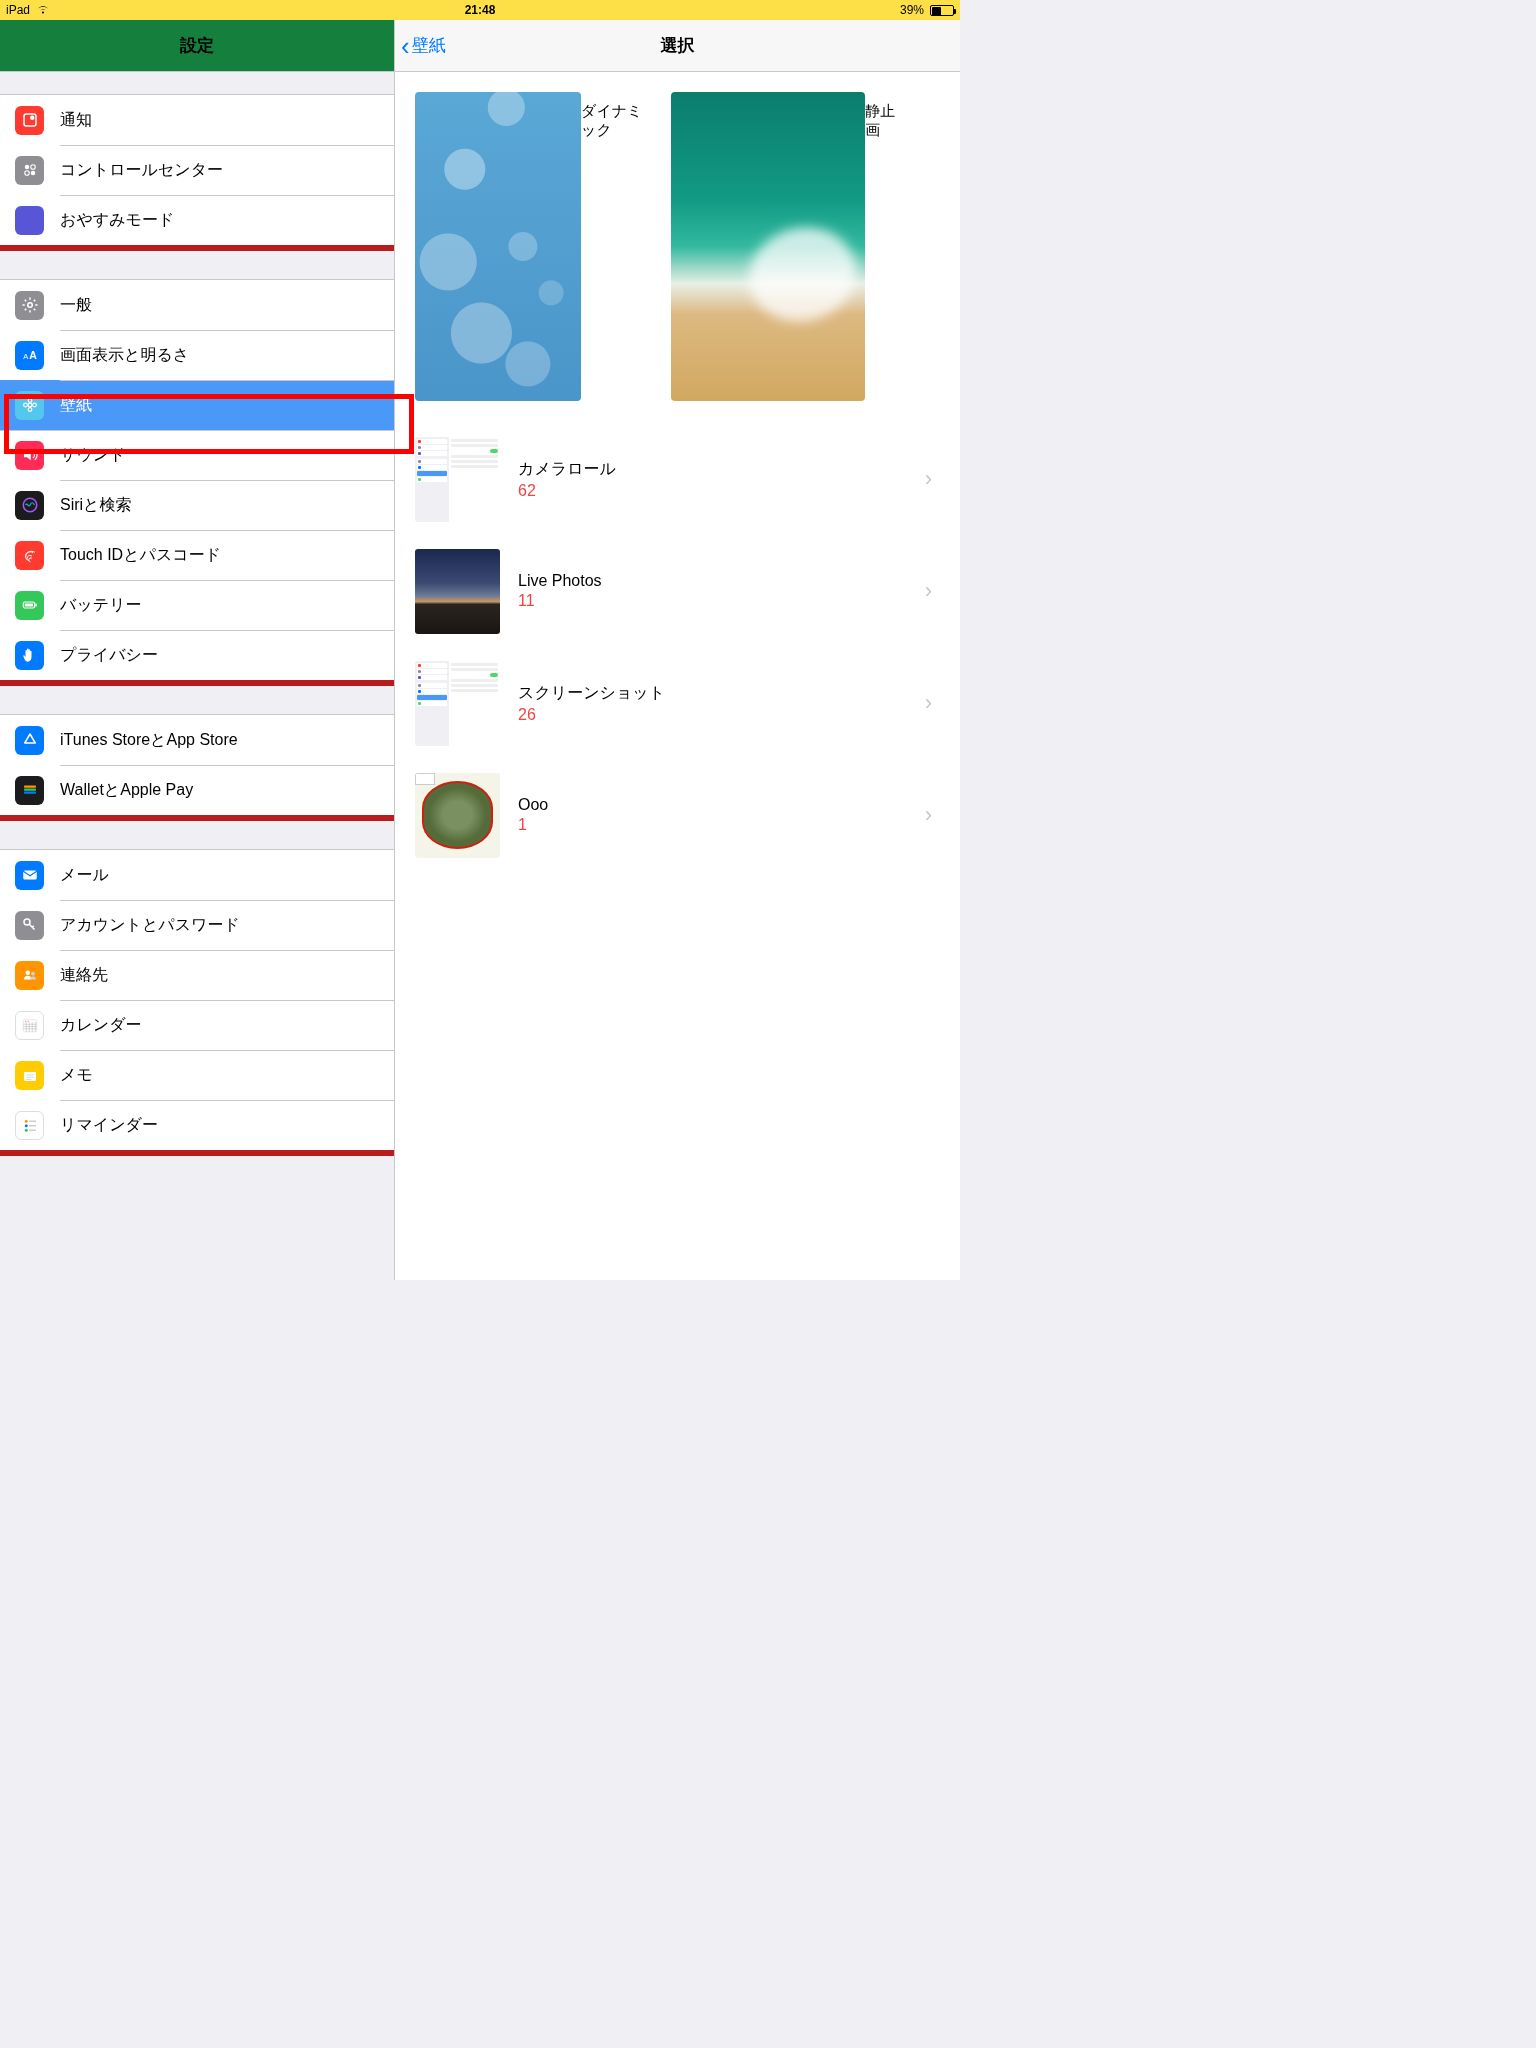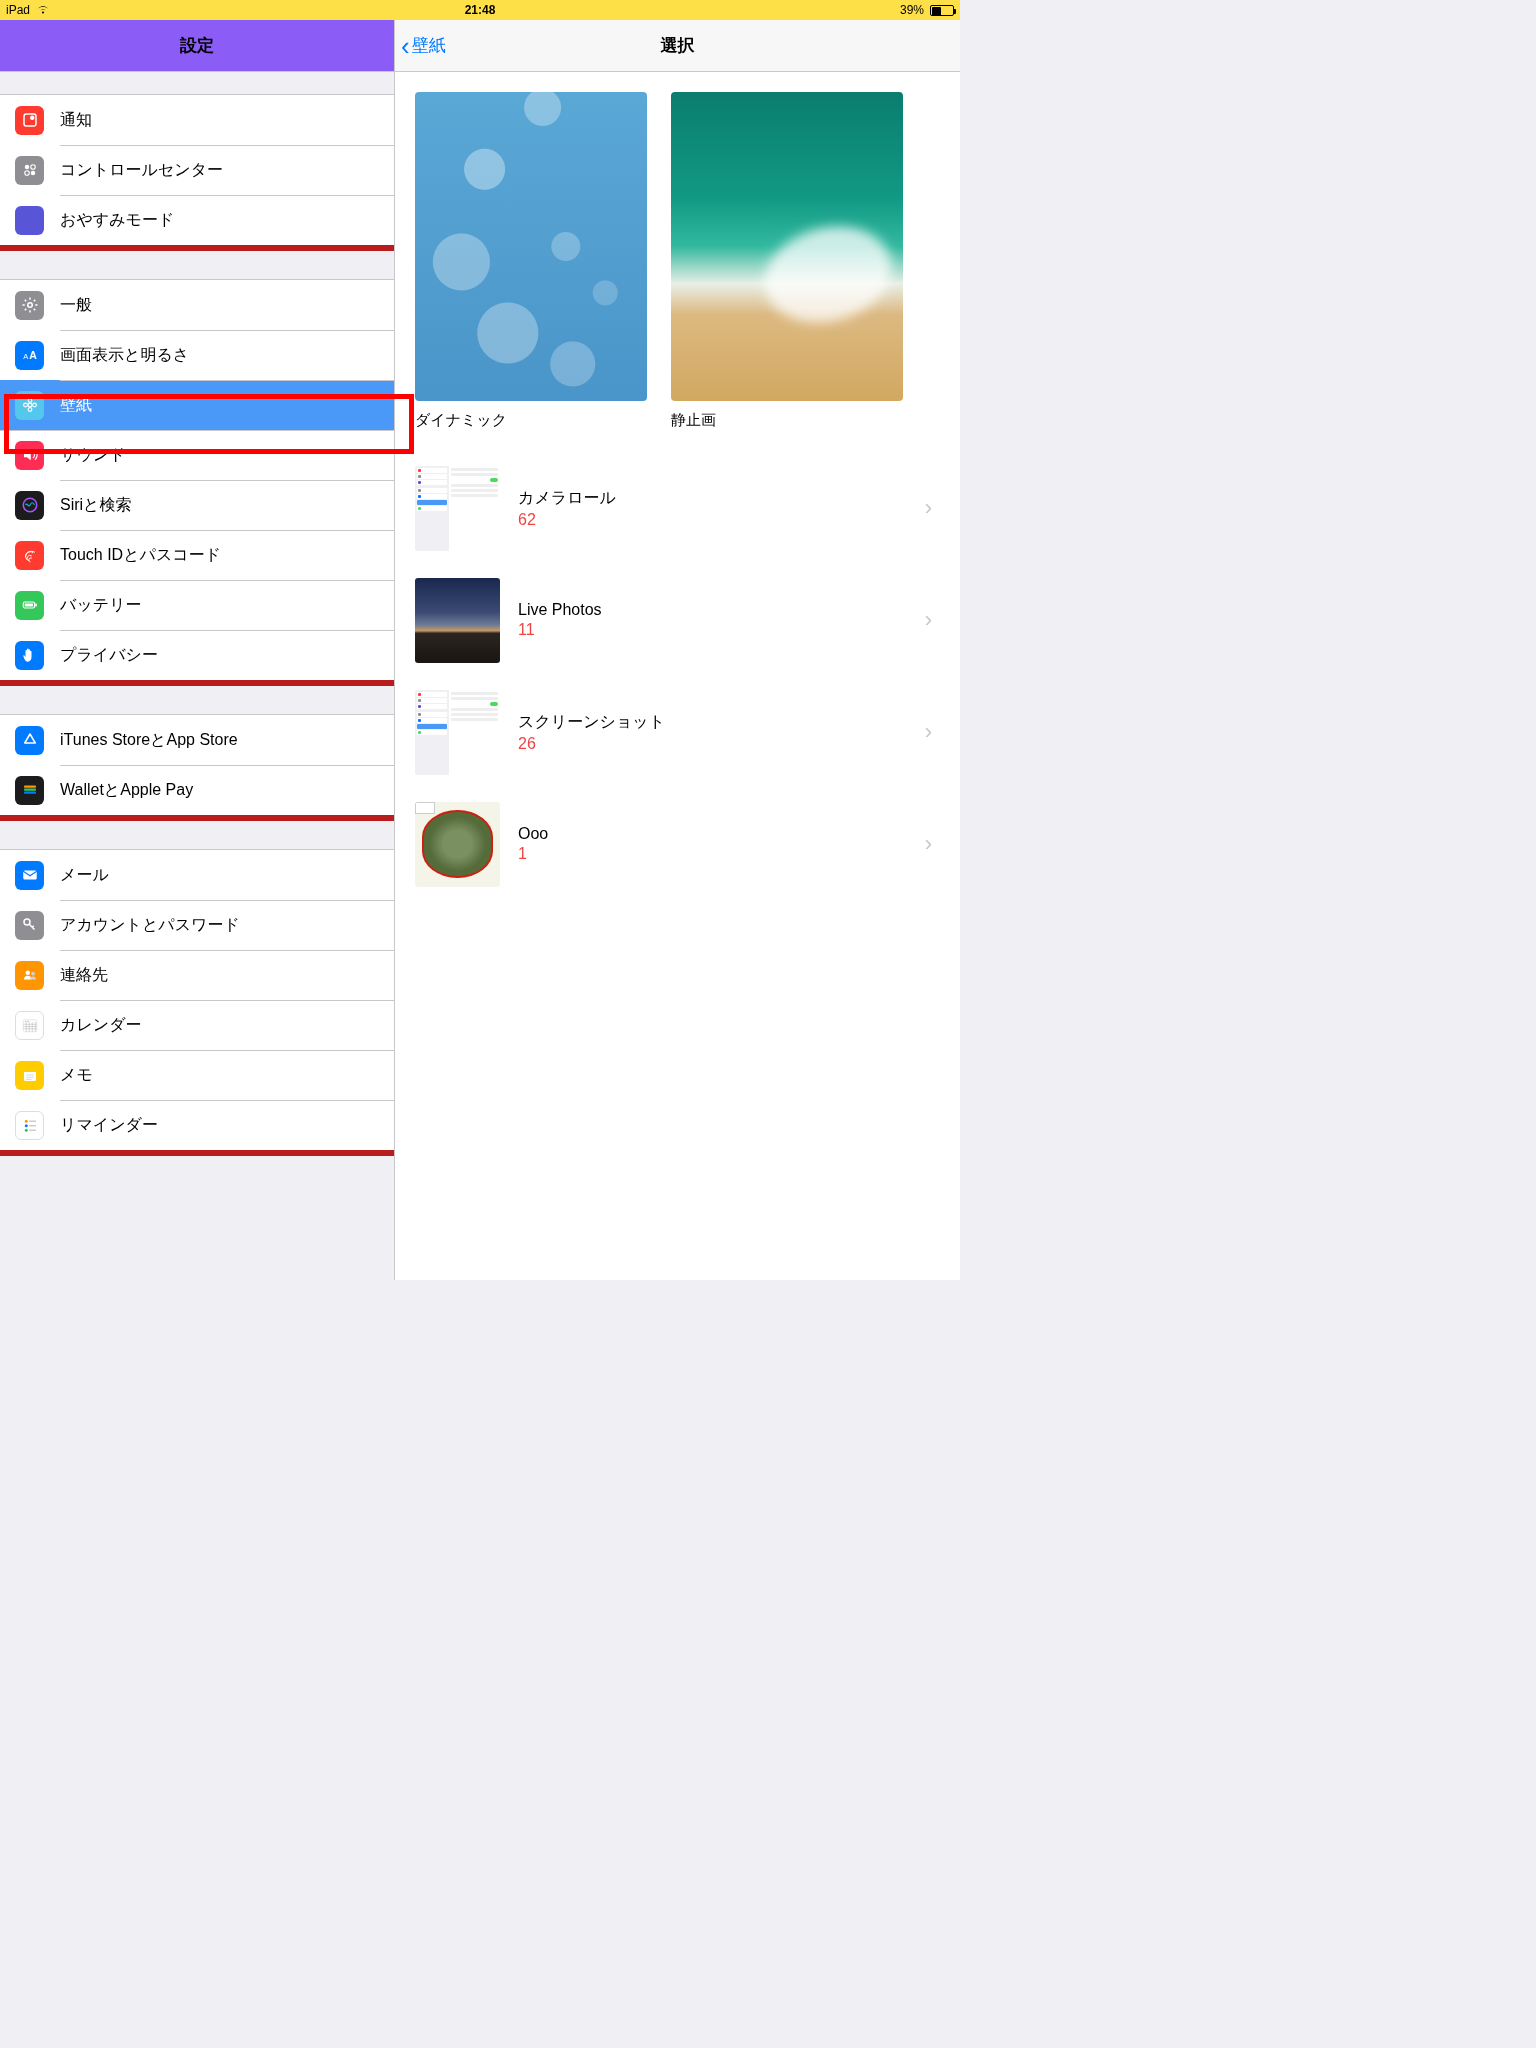--- a/index.html
+++ b/index.html
@@ -7,40 +7,40 @@
   .status-bar { height: 20px; display: flex; align-items: center; justify-content: space-between; padding: 0 6px; font-size: 12px; background: #fde047; position:relative; }
   .status-left { display:flex; align-items:center; gap:6px; }
   .status-center { position:absolute; left:50%; transform:translateX(-50%); font-weight:600;text-align:center; }
   .status-right { display:flex; align-items:center; gap:4px; }
   .wifi-icon { width:14px; height:10px; }
   .battery-icon { display:inline-block; width:24px; height:11px; border:1px solid #000; border-radius:2px; position:relative; margin-left:2px;}
   .battery-icon::after { content:""; position:absolute; right:-3px; top:3px; width:2px; height:5px; background:#000; border-radius:0 1px 1px 0;}
   .battery-fill { position:absolute; left:1px; top:1px; height:9px; background:#000; border-radius:1px;}
   .container { display:flex; height: calc(1280px - 20px); }
   .sidebar { width: 395px; flex:0 0 395px; background:#efeff4; border-right:1px solid #c8c7cc; display:flex; flex-direction:column;}
-  .sidebar-header { height:52px; display:flex; align-items:center; justify-content:center; border-bottom:1px solid #c8c7cc; background:#8b5cf6;}
+  .sidebar-header { height:52px; display:flex; align-items:center; justify-content:center; border-bottom:1px solid #c8c7cc; background:#15803d;}
   .sidebar-title { font-size:17px; font-weight:600; }
   .group { margin-top: 28px; background:#fff; border-top:1px solid #c8c7cc; border-bottom:6px solid #b91c1c;}
   .group.first { margin-top: 22px; }
   .row { display:flex; align-items:center; height:50px; padding-left:15px; position:relative; }
   .row + .row::before { content:""; position:absolute; left:60px; right:0; top:0; height:1px; background:#c8c7cc;}
   .row.selected { background:#4a98f7; color:#fff; }
   .row.selected + .row::before { left:0; }
   .row.selected .row-label { color:#fff; }
   .icon { width:29px; height:29px; border-radius:6px; margin-right:16px; display:flex; align-items:center; justify-content:center; flex:0 0 29px;}
   .row-label { font-size:16px; color:#000;}
   .highlight-box { position:absolute; border:5px solid #ff0000; top:394px; left:4px; width:410px; height:60px; z-index:5; pointer-events:none;}
   .detail { flex:1; background:#fff; display:flex; flex-direction:column;}
   .detail-header { height:52px; display:flex; align-items:center; justify-content:center; border-bottom:1px solid #c8c7cc; background:#f7f7f7; position:relative;}
   .back-button { position:absolute; left:6px; display:flex; align-items:center; color:#007aff; font-size:17px; cursor:pointer;}
   .back-chevron { font-size:26px; line-height:1; margin-right:2px; font-weight:300;}
   .detail-title { font-size:17px; font-weight:700; }
   .detail-body { flex:1; padding: 20px 20px; overflow:hidden;}
   .preview-row { display:flex; gap:24px; }
-  .preview-item { display:flex; flex-direction:column; width:232px;}
+  .preview-item { display:flex; flex-direction:row; width:232px;}
   .preview-thumb { width:232px; height:309px; border-radius:4px; overflow:hidden; position:relative;}
   .preview-label { font-size:15px; margin-top:10px; }
   .thumb-dynamic { background: radial-gradient(circle at 30% 25%, rgba(255,255,255,.35) 20px, transparent 21px),
                                radial-gradient(circle at 55% 5%, rgba(255,255,255,.30) 18px, transparent 19px),
                                radial-gradient(circle at 20% 55%, rgba(255,255,255,.30) 28px, transparent 29px),
                                radial-gradient(circle at 65% 50%, rgba(255,255,255,.25) 14px, transparent 15px),
                                radial-gradient(circle at 40% 78%, rgba(255,255,255,.30) 30px, transparent 31px),
                                radial-gradient(circle at 68% 88%, rgba(255,255,255,.25) 22px, transparent 23px),
                                radial-gradient(circle at 82% 65%, rgba(255,255,255,.20) 12px, transparent 13px),
                                linear-gradient(#5aa8d6,#4a95c9);}

